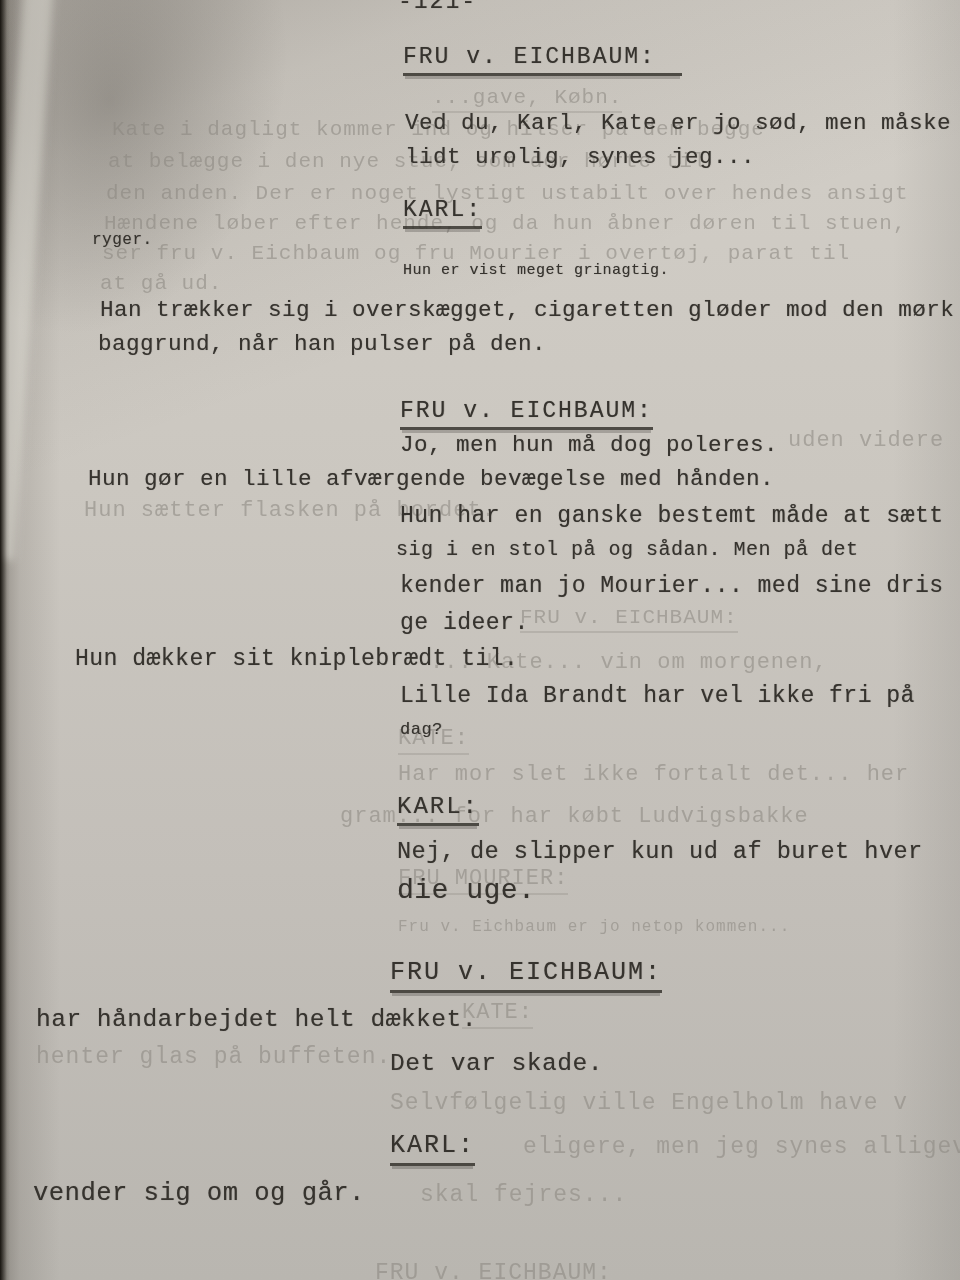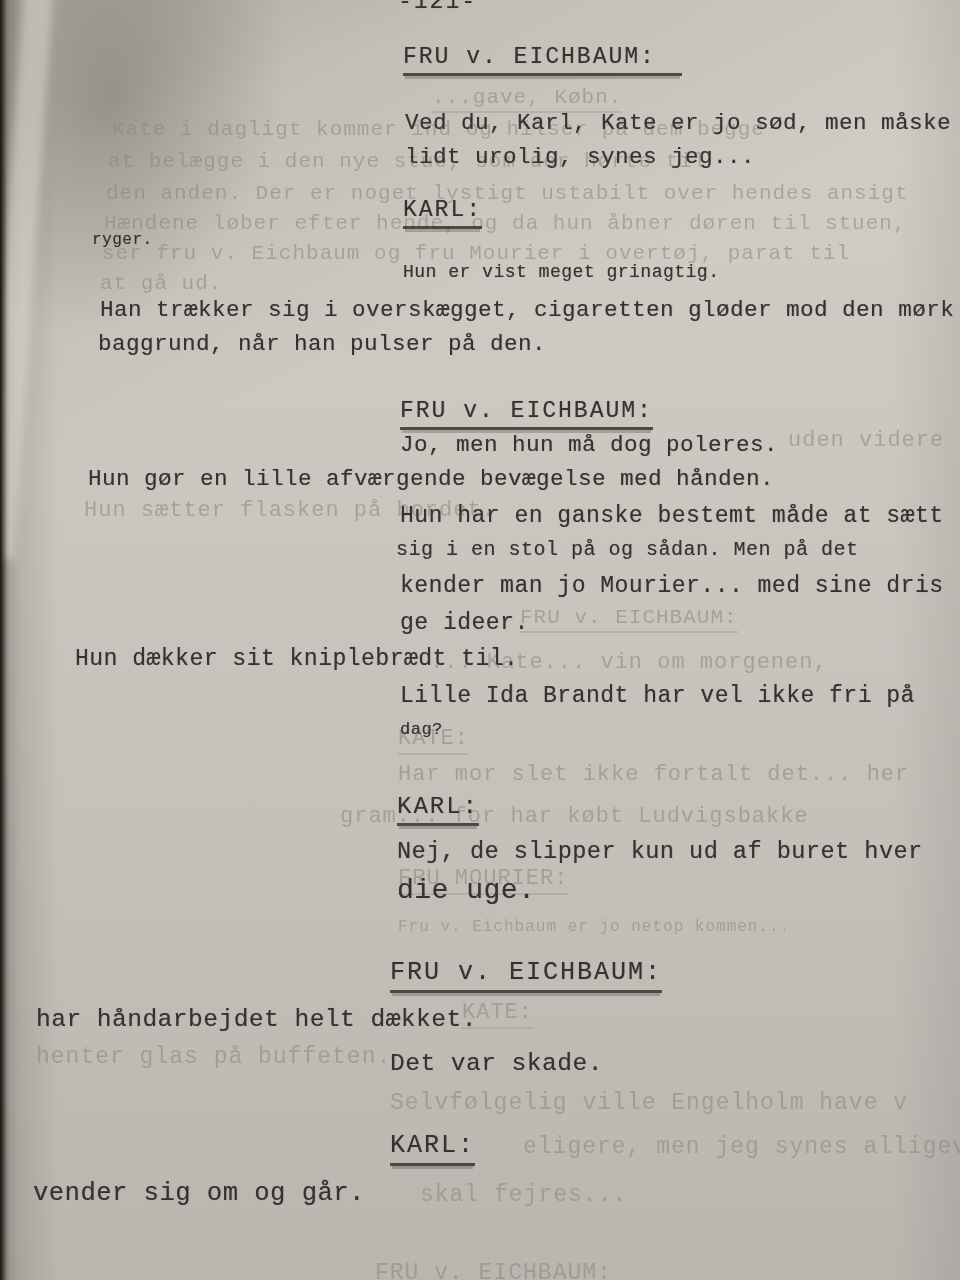--- a/index.html
+++ b/index.html
@@ -89,21 +89,21 @@
   <div class="gh hd" style="left:375px; top:1260px; font-size:23px;">FRU v. EICHBAUM:</div>
 
   <div class="ln" style="left:398px; top:-11px;  font-size:23px; letter-spacing:2px;">-121-</div>
 
   <div class="ln hd" style="left:403px; top:44px;   font-size:23px; padding-right:26px;">FRU v. EICHBAUM:</div>
   <div class="ln" style="left:405px; top:110px;  font-size:22.5px;">Ved du, Karl, Kate er jo sød, men måske</div>
   <div class="ln" style="left:405px; top:144px;  font-size:22.5px;">lidt urolig, synes jeg...</div>
 
   <div class="ln hd" style="left:403px; top:197px;  font-size:23px;">KARL:</div>
   <div class="ln" style="left:92px; top:231px;  font-size:16px;">ryger.</div>
-  <div class="ln" style="left:403px; top:262px;  font-size:18px;">Hun er vist meget grinagtig.</div>
+  <div class="ln" style="left:403px; top:262px;  font-size:15px;">Hun er vist meget grinagtig.</div>
   <div class="ln" style="left:100px; top:297px;  font-size:22.5px;">Han trækker sig i overskægget, cigaretten gløder mod den mørk</div>
   <div class="ln" style="left:98px;  top:331px;  font-size:22.5px;">baggrund, når han pulser på den.</div>
 
   <div class="ln hd" style="left:400px; top:398px;  font-size:23px;">FRU v. EICHBAUM:</div>
   <div class="ln" style="left:400px; top:432px;  font-size:22.5px;">Jo, men hun må dog poleres.</div>
   <div class="ln" style="left:88px;  top:466px;  font-size:22.5px;">Hun gør en lille afværgende bevægelse med hånden.</div>
   <div class="ln" style="left:400px; top:503px;  font-size:23px;">Hun har en ganske bestemt måde at sætt</div>
   <div class="ln" style="left:396px; top:538px;  font-size:20px;">sig i en stol på og sådan. Men på det</div>
   <div class="ln" style="left:400px; top:573px;  font-size:23px;">kender man jo Mourier... med sine dris</div>
   <div class="ln" style="left:400px; top:610px;  font-size:23px;">ge ideer.</div>

